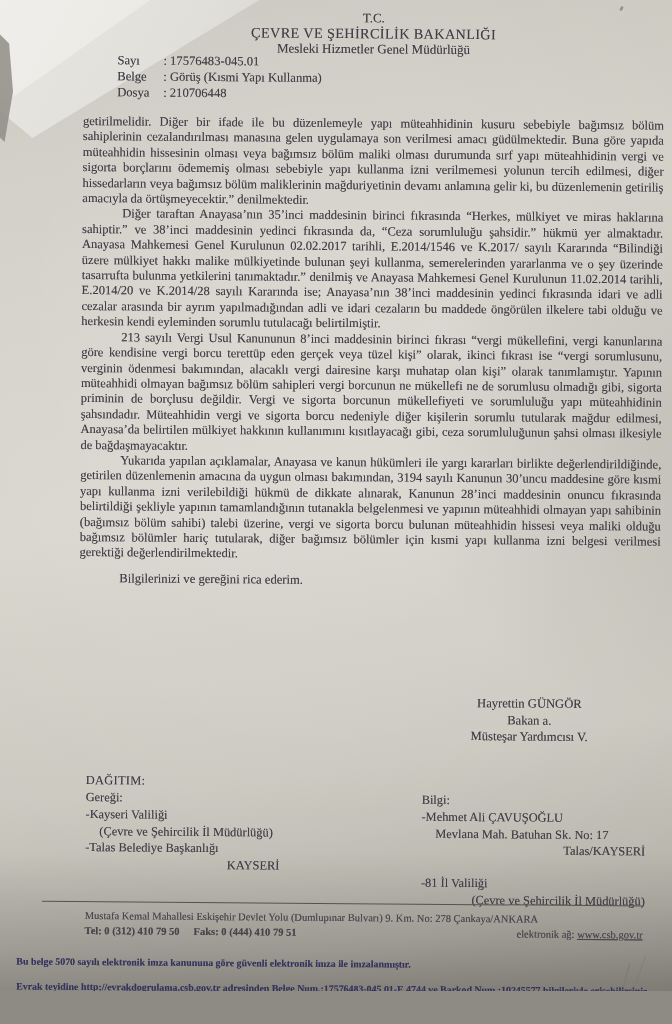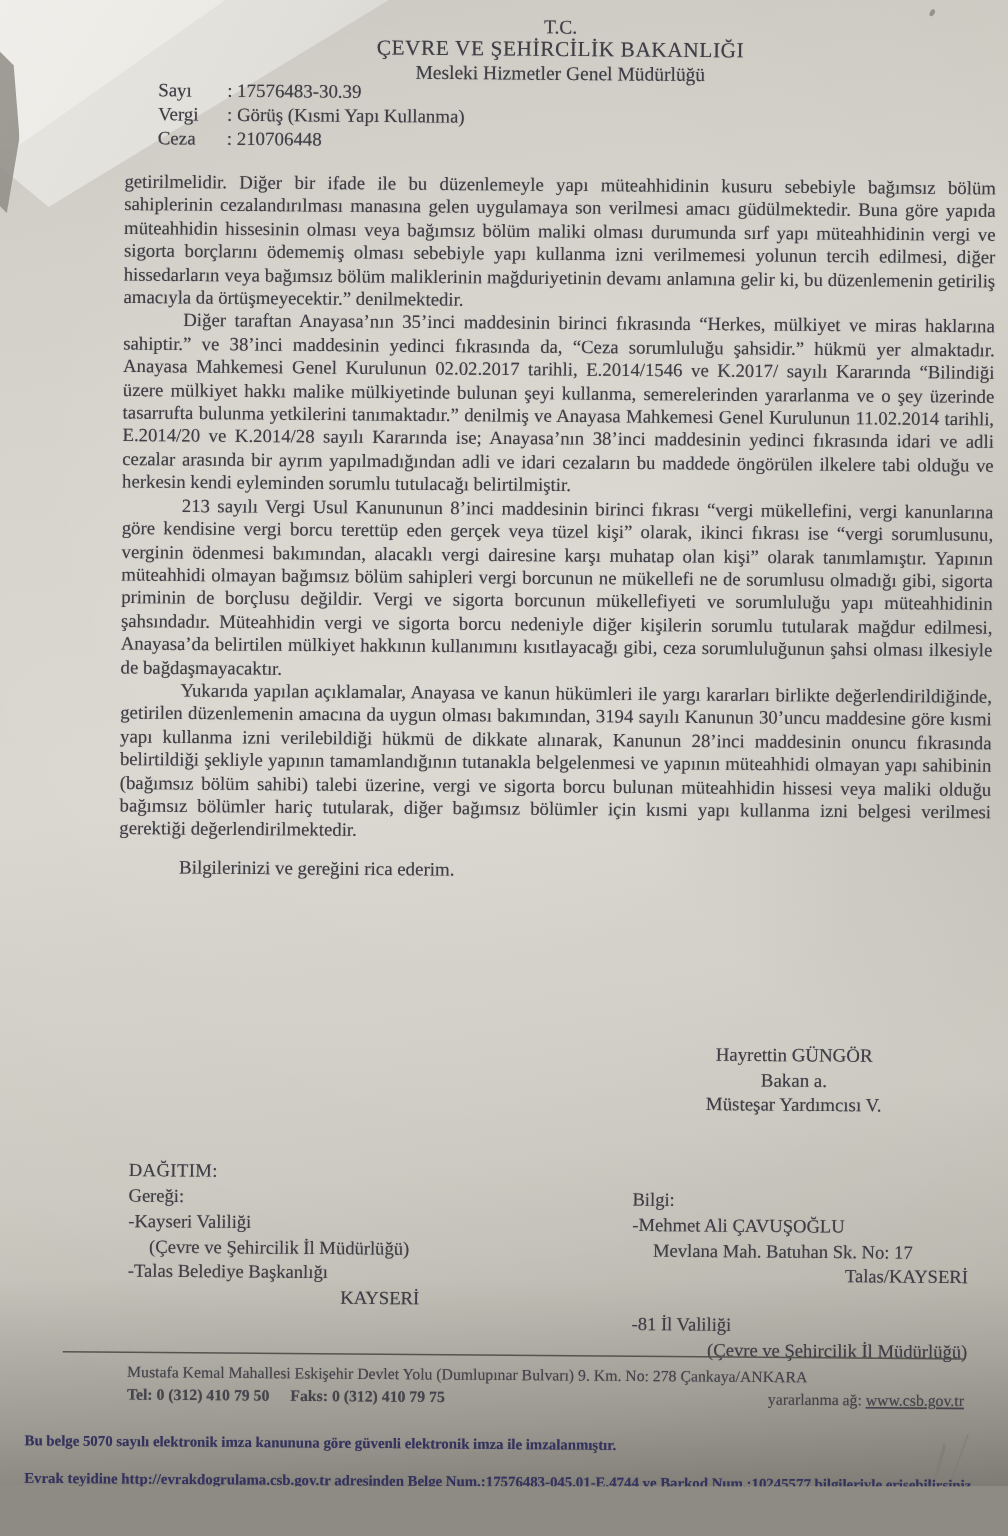--- a/index.html
+++ b/index.html
@@ -35,21 +35,21 @@
   .speck{position:absolute;width:3px;height:5px;left:620px;top:6px;background:#6f6d66;opacity:.6;border-radius:50%;transform:rotate(30deg);}
 
   
   .letterhead{position:absolute;top:8px;left:80px;width:580px;text-align:center;line-height:15.5px;}
   .tc{font-size:13px;}
   .ministry{font-size:14.2px;letter-spacing:.4px;}
   .department{font-size:13px;}
 
   
   .meta{position:absolute;top:52px;left:102px;font-size:12.6px;line-height:16px;}
-  .meta-label{display:inline-block;width:46px;}
+  .meta-label{display:inline-block;width:46px;margin-left:12px;}
 
   
   .bodytext{position:absolute;top:114px;left:80px;width:581px;}
   .para{margin:0;font-size:12.5px;line-height:15.4px;text-align:justify;text-indent:40px;}
   .para.no-indent{text-indent:0;}
   .closing{margin:10px 0 0 0;font-size:12.6px;text-indent:40px;}
 
   
   .signature{position:absolute;top:692px;left:424px;width:214px;text-align:center;
     font-size:12.6px;line-height:16.6px;}
@@ -93,23 +93,23 @@
 
   <div class="sheet">
 
     <div class="letterhead">
       <div class="tc">T.C.</div>
       <div class="ministry">ÇEVRE VE ŞEHİRCİLİK BAKANLIĞI</div>
       <div class="department">Mesleki Hizmetler Genel Müdürlüğü</div>
     </div>
 
     <div class="meta">
-      <div><span class="meta-label">Sayı</span><span>:  17576483-30.39</span></div>
-      <div><span class="meta-label">Vergi</span><span>:  Görüş (Kısmi Yapı Kullanma)</span></div>
-      <div><span class="meta-label">Ceza</span><span>:  210706448</span></div>
+      <div><span class="meta-label">Sayı</span><span>:  17576483-045.01</span></div>
+      <div><span class="meta-label">Belge</span><span>:  Görüş (Kısmi Yapı Kullanma)</span></div>
+      <div><span class="meta-label">Dosya</span><span>:  210706448</span></div>
     </div>
 
     <div class="bodytext">
       <div>
           <p class="para no-indent">getirilmelidir.  Diğer bir ifade ile bu düzenlemeyle yapı müteahhidinin kusuru sebebiyle bağımsız bölüm sahiplerinin cezalandırılması manasına gelen uygulamaya son verilmesi amacı güdülmektedir. Buna göre yapıda müteahhidin hissesinin olması veya bağımsız bölüm maliki olması durumunda sırf yapı müteahhidinin vergi ve sigorta borçlarını ödememiş olması sebebiyle yapı kullanma izni verilmemesi yolunun tercih edilmesi, diğer hissedarların veya bağımsız bölüm maliklerinin mağduriyetinin devamı anlamına gelir ki, bu düzenlemenin getiriliş amacıyla da örtüşmeyecektir.” denilmektedir.</p>
           <p class="para">Diğer taraftan Anayasa’nın 35’inci maddesinin birinci fıkrasında “Herkes, mülkiyet ve miras haklarına sahiptir.” ve 38’inci maddesinin yedinci fıkrasında da, “Ceza sorumluluğu şahsidir.” hükmü yer almaktadır. Anayasa Mahkemesi Genel Kurulunun 02.02.2017 tarihli, E.2014/1546 ve K.2017/ sayılı Kararında “Bilindiği üzere mülkiyet hakkı malike mülkiyetinde bulunan şeyi kullanma, semerelerinden yararlanma ve o şey üzerinde tasarrufta bulunma yetkilerini tanımaktadır.” denilmiş ve Anayasa Mahkemesi Genel Kurulunun 11.02.2014 tarihli, E.2014/20 ve K.2014/28 sayılı Kararında ise; Anayasa’nın 38’inci maddesinin yedinci fıkrasında idari ve adli cezalar arasında bir ayrım yapılmadığından adli ve idari cezaların bu maddede öngörülen ilkelere tabi olduğu ve herkesin kendi eyleminden sorumlu tutulacağı belirtilmiştir.</p>
           <p class="para">213 sayılı Vergi Usul Kanununun 8’inci maddesinin birinci fıkrası “vergi mükellefini, vergi kanunlarına göre kendisine vergi borcu terettüp eden gerçek veya tüzel kişi” olarak,  ikinci fıkrası ise “vergi sorumlusunu, verginin ödenmesi bakımından, alacaklı vergi dairesine karşı muhatap olan kişi” olarak tanımlamıştır. Yapının müteahhidi olmayan bağımsız bölüm sahipleri vergi borcunun ne mükellefi ne de sorumlusu olmadığı gibi, sigorta priminin de borçlusu değildir. Vergi ve sigorta borcunun mükellefiyeti ve sorumluluğu yapı müteahhidinin şahsındadır. Müteahhidin vergi ve sigorta borcu nedeniyle diğer kişilerin sorumlu tutularak mağdur edilmesi, Anayasa’da belirtilen mülkiyet hakkının kullanımını kısıtlayacağı gibi, ceza sorumluluğunun şahsi olması ilkesiyle de bağdaşmayacaktır.</p>
           <p class="para">Yukarıda yapılan açıklamalar, Anayasa ve kanun hükümleri ile yargı kararları birlikte değerlendirildiğinde, getirilen düzenlemenin amacına da uygun olması bakımından, 3194 sayılı Kanunun 30’uncu maddesine göre kısmi yapı kullanma izni verilebildiği hükmü de dikkate alınarak, Kanunun 28’inci maddesinin onuncu fıkrasında belirtildiği şekliyle yapının tamamlandığının tutanakla belgelenmesi ve yapının müteahhidi olmayan yapı sahibinin (bağımsız bölüm sahibi) talebi üzerine, vergi ve sigorta borcu bulunan müteahhidin hissesi veya maliki olduğu bağımsız bölümler hariç tutularak,  diğer bağımsız bölümler için kısmi yapı kullanma izni belgesi verilmesi gerektiği değerlendirilmektedir.</p>
         </div>
       <p class="closing">Bilgilerinizi ve gereğini rica ederim.</p>
@@ -145,24 +145,24 @@
             </div>
         </div>
       </div>
     </div>
 
     <div class="footer">
       <div class="footer-rule"></div>
       <div class="footer-address">Mustafa Kemal Mahallesi Eskişehir Devlet Yolu (Dumlupınar Bulvarı) 9. Km. No: 278 Çankaya/ANKARA</div>
       <div class="footer-row2">
         <div class="footer-tel">
-          <span>Tel: 0 (312) 410 79 50</span><span>Faks: 0 (312) 410 79 75</span>
+          <span>Tel: 0 (312) 410 79 50</span><span>Faks: 0 (444) 410 79 51</span>
         </div>
         <div>
-          <span>yararlanma ağ:</span>
+          <span>elektronik ağ:</span>
           <span class="web-url">www.csb.gov.tr</span>
         </div>
       </div>
     </div>
 
     <div class="disclaimers">
       <div class="disclaimer-1">Bu belge 5070 sayılı elektronik imza kanununa göre güvenli elektronik imza ile imzalanmıştır.</div>
       <div class="disclaimer-2">Evrak teyidine http://evrakdogrulama.csb.gov.tr adresinden Belge Num.:17576483-045.01-E.4744 ve Barkod Num.:10245577 bilgileriyle erişebilirsiniz.</div>
     </div>
 

